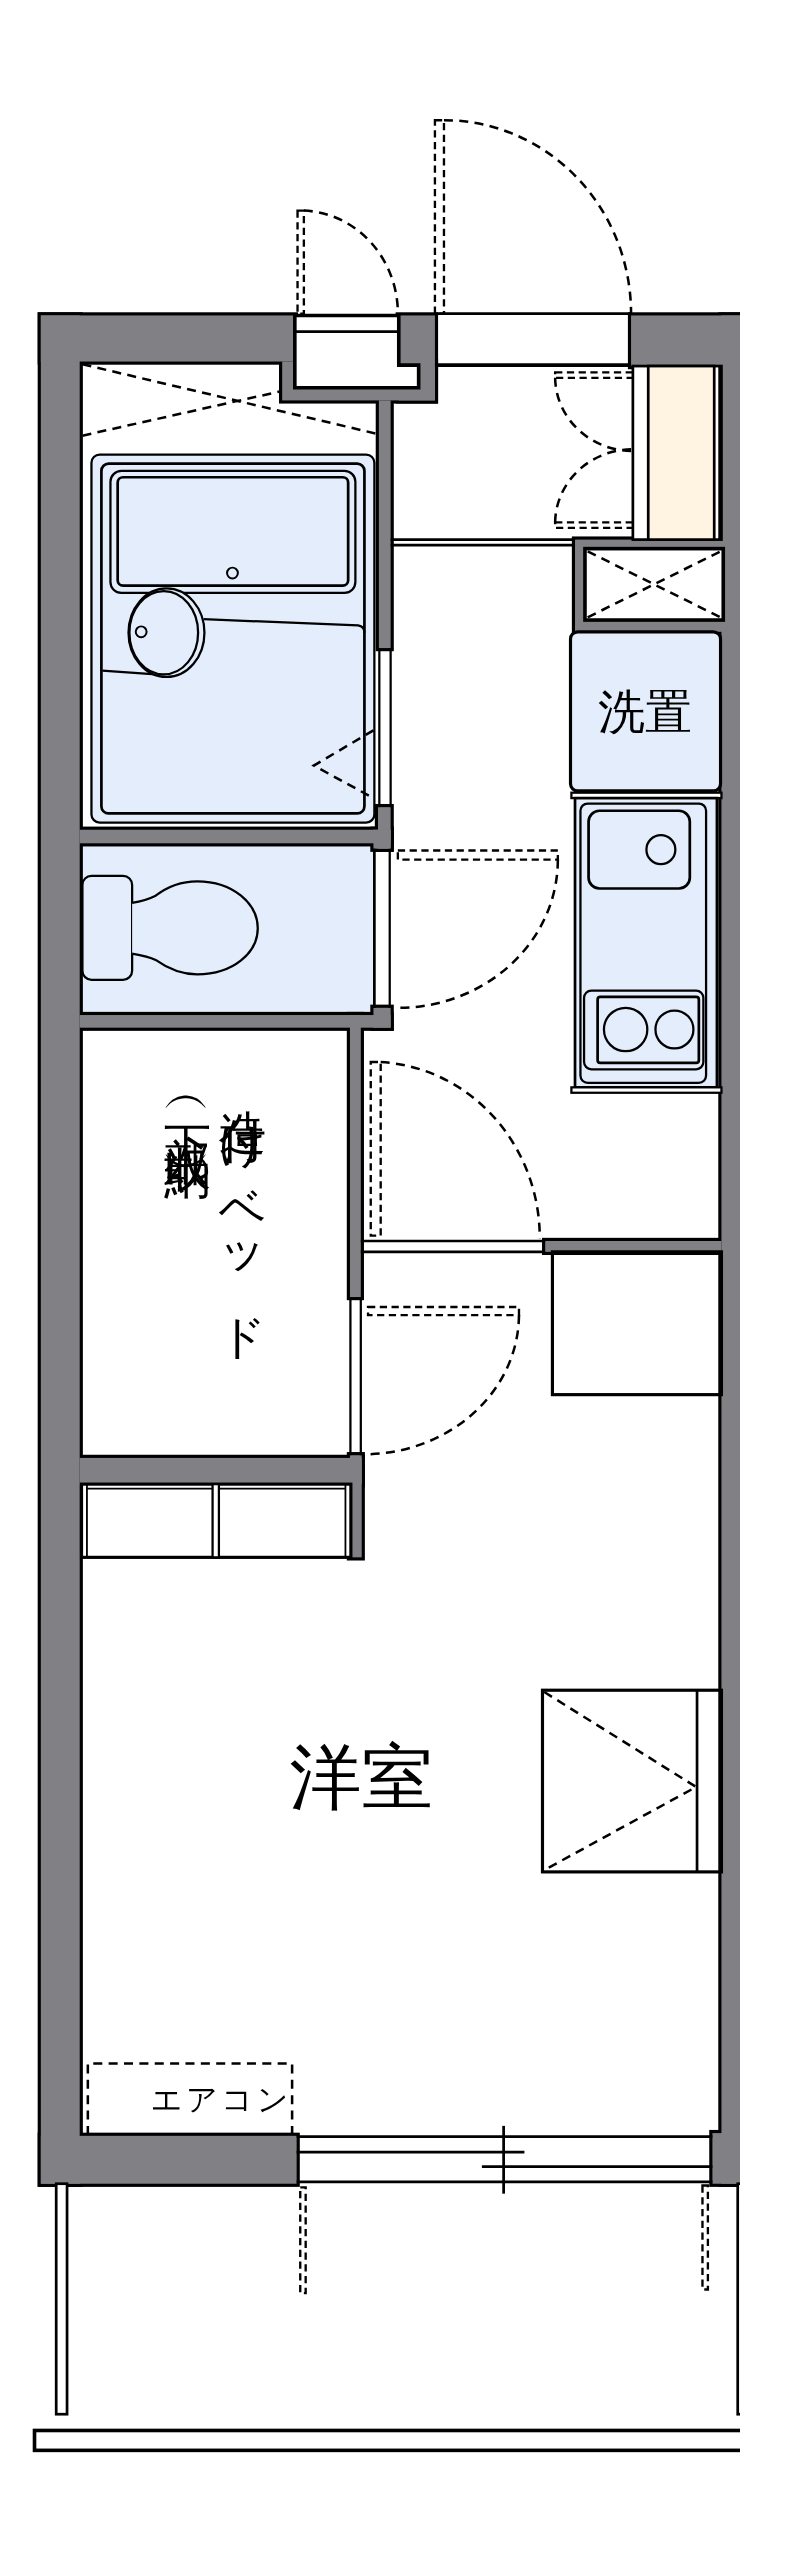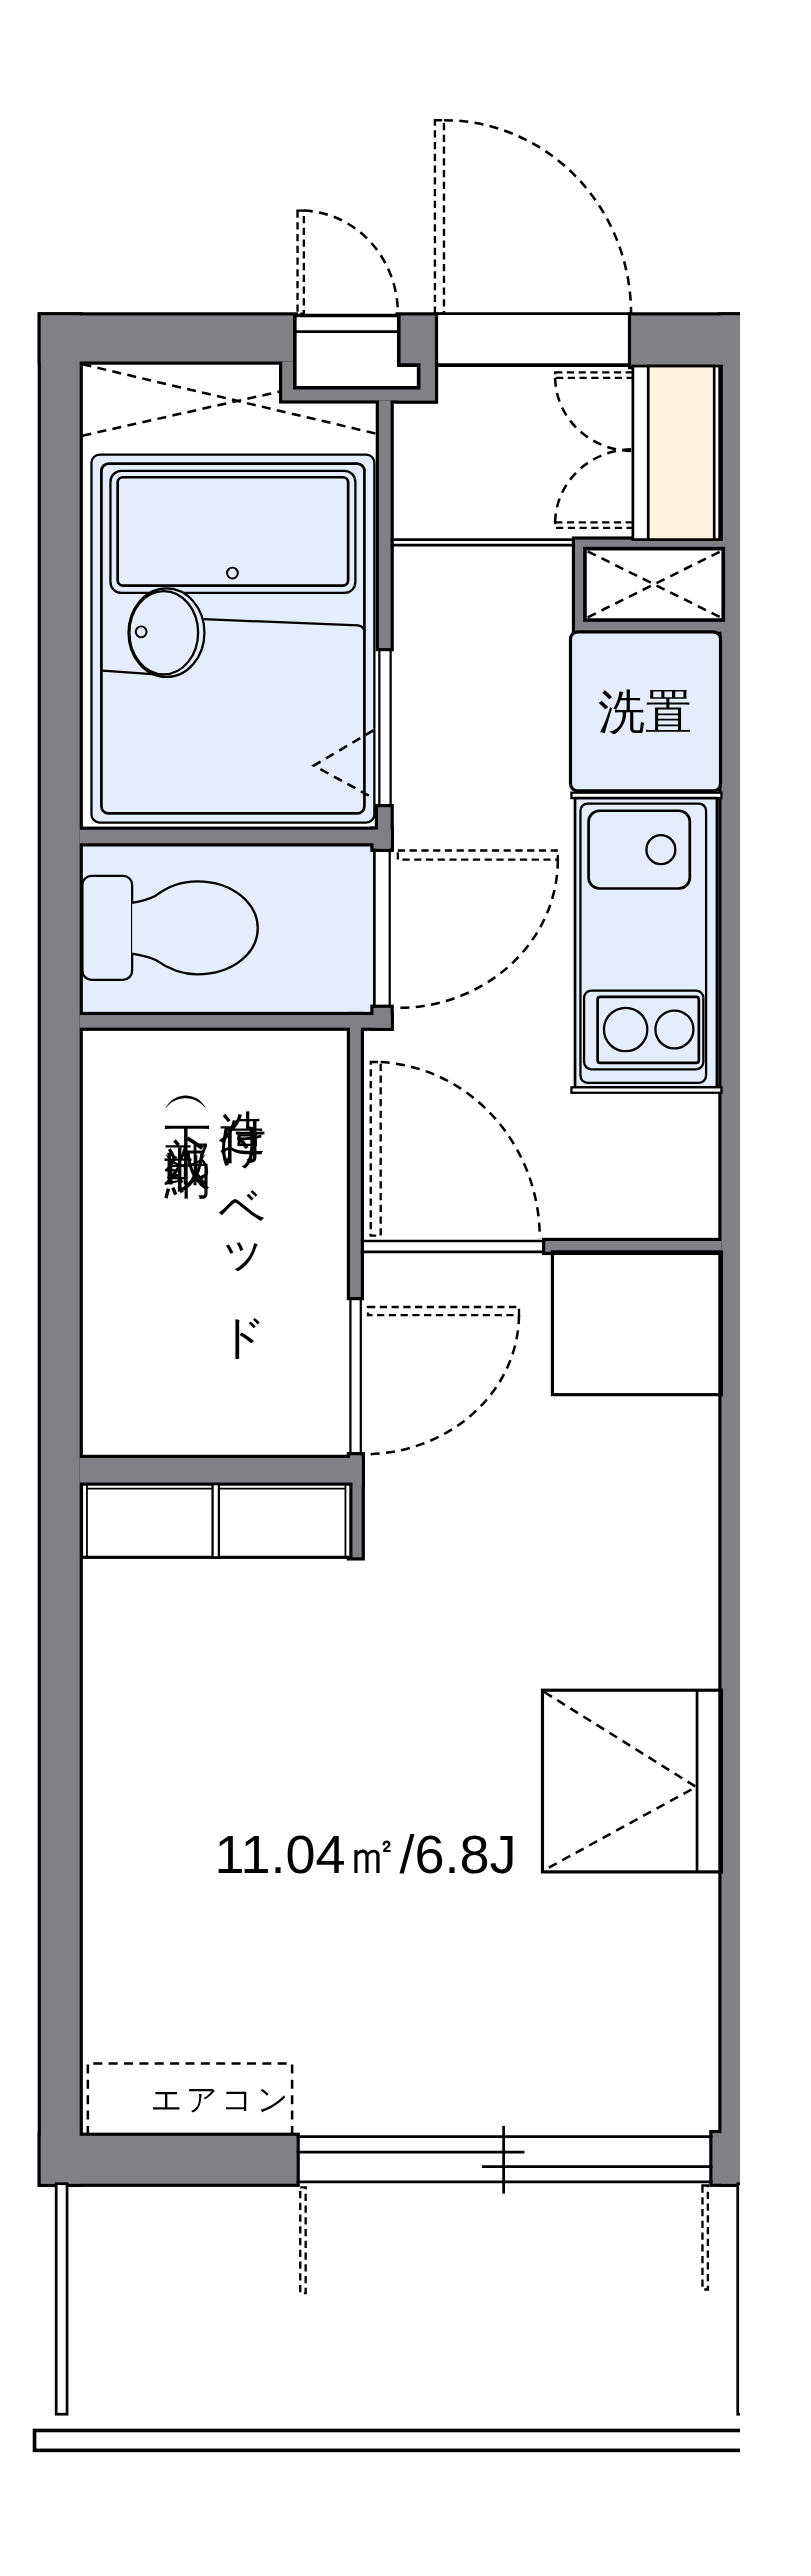--- a/index.html
+++ b/index.html
@@ -203,18 +203,18 @@
     <rect x="38" y="2689" width="804" height="22" fill="#fff" stroke="#000" stroke-width="4"></rect>
   </g>
 </svg>
 
 <div class="lbl" style="left:570px; top:688px; width:150px; text-align:center; font-size:47px;">洗置</div>
 
 <div class="lbl vert" style="left:220px; top:1072px; font-size:47px; letter-spacing:10px;">造付けベッド</div>
 
 <div class="lbl vert" style="left:165px; top:1081px; font-size:47px; letter-spacing:9px;">（下部収納）</div>
 
-
-<div class="lbl num" style="left:181px; top:1827px; width:369px; text-align:center; font-size:54px;">11.04㎡/6.8J</div>
+<div class="lbl" style="left:217px; top:1741px; width:289px; text-align:center; font-size:72px;">洋室</div>
+
 
 <div class="lbl" style="left:88px; top:2084px; width:204px; text-align:right; font-size:31px; letter-spacing:3.6px;">エアコン</div>
 </div>
 
 
 </body></html>

